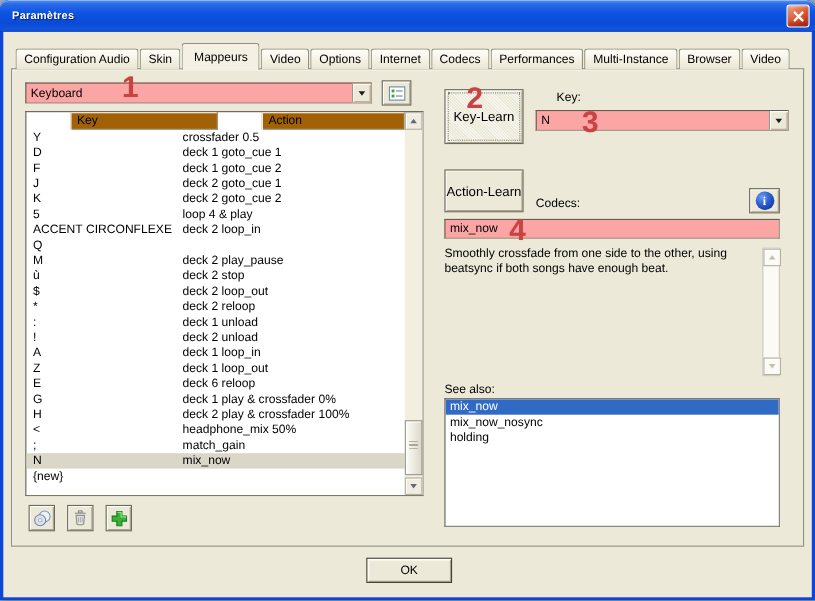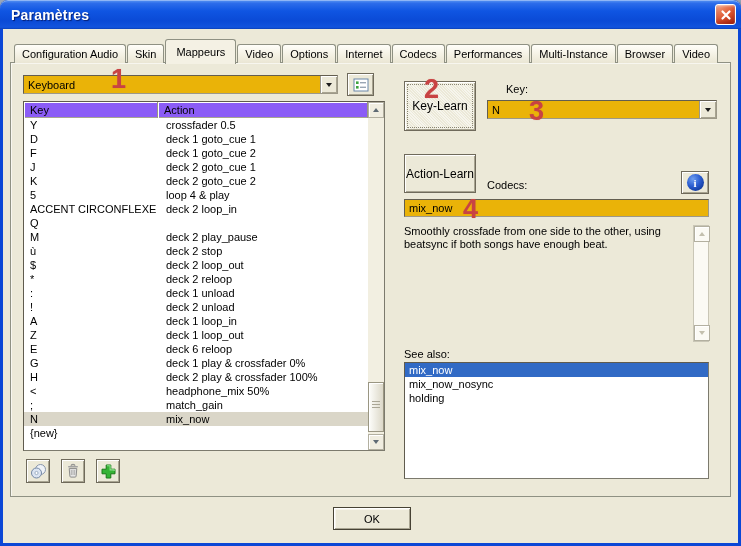--- a/index.html
+++ b/index.html
@@ -4,55 +4,55 @@
 <style>
   * { margin:0; padding:0; box-sizing:border-box; font-family:"Liberation Sans", sans-serif; }
   html,body { background:#9aa8bd; }
   .window { position:relative; width:741px; height:546px; background:#0b47d6;
             border-radius:8px 8px 0 0; overflow:hidden; font-size:11px; color:#000;
             box-shadow:2px 3px 6px rgba(0,0,0,.4); }
   .titlebar { position:absolute; top:0; left:0; right:0; height:29px;
       background:linear-gradient(180deg,#5a96f2 0%,#2c6cea 12%,#0f55e2 38%,#0a4ad6 72%,#1254dd 94%,#0a40b8 100%);
       border-radius:8px 8px 0 0; display:flex; align-items:center; padding:0 5px 0 11px;
       box-shadow:inset 0 1px 0 rgba(255,255,255,.35); }
-  .title { color:#fff; font-weight:bold; font-size:14px; text-shadow:1px 1px 1px rgba(0,0,50,.6); letter-spacing:.2px; }
+  .title { color:#fff; font-weight:bold; font-size:10px; text-shadow:1px 1px 1px rgba(0,0,50,.6); letter-spacing:.2px; }
   .close-btn { margin-left:auto; width:21px; height:21px; border-radius:3px; border:1px solid #fff;
       background:linear-gradient(145deg,#f5b39a 0%,#e87a55 30%,#dd5530 55%,#c03a1c 80%,#a82e12 100%);
       display:flex; align-items:center; justify-content:center;
       box-shadow:inset 0 -3px 4px rgba(120,0,0,.35), inset 0 1px 2px rgba(255,255,255,.55); cursor:pointer; }
   .body { position:absolute; top:29px; left:3px; right:3px; bottom:3px; background:#ece9d8; }
 
   
   .tabs { position:absolute; left:11px; top:12px; height:22px; display:flex; align-items:flex-end; z-index:3; }
   .tab { height:19px; padding:0 7px; display:flex; align-items:center; white-space:nowrap;
       background:linear-gradient(#fffef9,#f3f0e2 60%,#eae6d4); border:1px solid #8f9183; border-bottom:none;
       border-radius:3px 3px 0 0; margin-right:1px; cursor:pointer; }
   .tab.active { height:22px; padding:12px 10px; background:#f4f1e4; position:relative; z-index:4; margin-bottom:-1px; }
 
   .panel { position:absolute; left:7px; top:33px; width:721px; height:435px;
       border:1px solid #8f9183; background:#ece9d8; box-shadow:inset 1px 1px 0 rgba(255,255,255,.6); z-index:2; }
 
   
   .btn3d { background:#ece9d8; border:1px solid #6f6a5b;
       box-shadow:inset 1px 1px 0 #fff, inset -1px -1px 0 #a8a491; cursor:pointer;
       display:flex; align-items:center; justify-content:center; }
-  .sunken { background:#eab308; border:1px solid #9c9888; border-top-color:#635e50; border-left-color:#635e50; }
+  .sunken { background:#fca5a5; border:1px solid #9c9888; border-top-color:#635e50; border-left-color:#635e50; }
 
   .combo { position:absolute; display:flex; align-items:stretch; }
   .combo .val { flex:1; display:flex; align-items:center; padding-left:4px; overflow:hidden; white-space:nowrap; }
   .combo .drop { width:17px; background:#ece9d8; border-left:1px solid #9c9888;
       box-shadow:inset 1px 1px 0 #fff, inset -1px -1px 0 #a8a491; display:flex; align-items:center; justify-content:center; cursor:pointer; }
   .arr-down { width:0; height:0; border-left:3.5px solid transparent; border-right:3.5px solid transparent; border-top:4px solid #1c1c1c; }
 
   
   .maptable { position:absolute; left:12px; top:38px; width:362px; height:350px; background:#fff;
       border:1px solid #7c7a6d; border-top-color:#5f5b4e; border-left-color:#5f5b4e; }
   .thead { position:absolute; top:0; left:0; right:16px; height:16px; display:flex; }
-  .th { background:#8b5cf6; border-right:1px solid #9a9682; box-shadow:inset 1px 1px 0 #fff, inset 0 -1px 0 #a8a491;
-      display:flex; align-items:center; padding-left:6px; cursor:pointer; }
+  .th { background:#a16207; border-right:1px solid #9a9682; box-shadow:inset 1px 1px 0 #fff, inset 0 -1px 0 #a8a491;
+      display:flex; align-items:center; padding-left:6px; cursor:pointer;margin-left:40px; }
   .th.key { width:134px; } .th.action { flex:1; }
   .rows { position:absolute; top:16px; left:0; right:16px; bottom:0; overflow:hidden; }
   .trow { display:flex; height:14px; align-items:center; cursor:default; }
   .trow.selected { background:#dad6c8; }
   .cell-key { width:134px; padding-left:6px; white-space:nowrap; overflow:hidden; }
   .cell-action { flex:1; padding-left:8px; white-space:nowrap; overflow:hidden; }
 
   
   .vscroll { position:absolute; top:0; right:0; bottom:0; width:16px; background:#f2efe1; }
   .sc-btn { position:absolute; left:0; width:16px; height:16px; background:#f0ede0; border:1px solid #b3b0a0;

